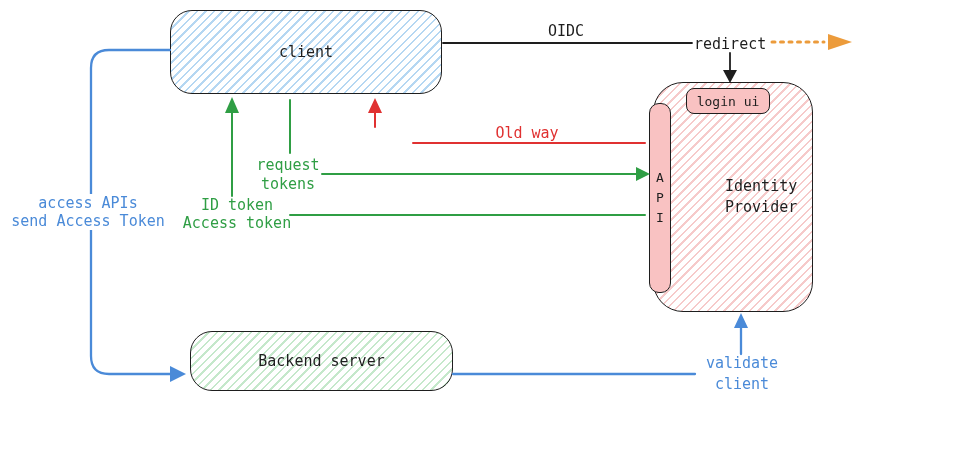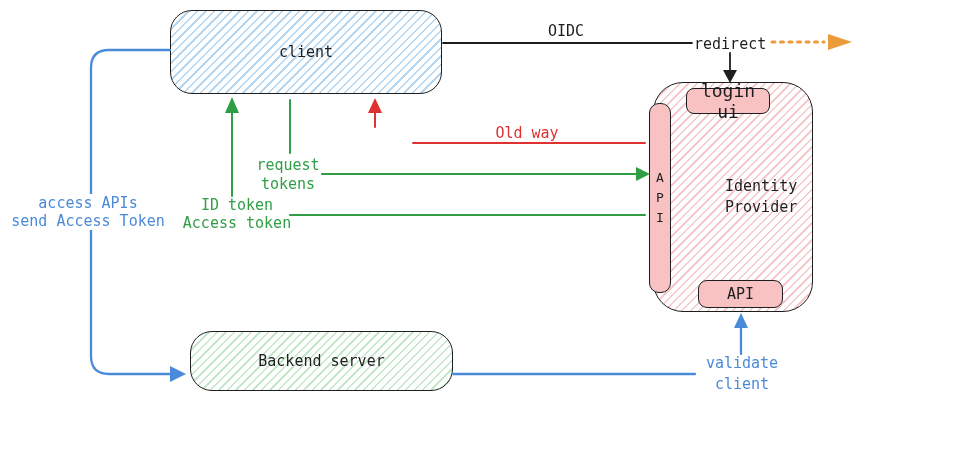--- a/index.html
+++ b/index.html
@@ -25,21 +25,21 @@
     background-image:repeating-linear-gradient(135deg, var(--hatch-pink) 0 1.7px, rgba(0,0,0,0) 1.7px 6px);
   }
   .hatch-green{
     background-color:#fff;
     background-image:repeating-linear-gradient(135deg, var(--hatch-green) 0 1.7px, rgba(0,0,0,0) 1.7px 6px);
   }
   .solid-pink{ background:var(--solid-pink); }
 
   #node-client{ left:170px; top:10px; width:272px; height:84px; border-radius:22px; font-size:15px; }
   #node-idp{ left:653px; top:82px; width:160px; height:230px; border-radius:30px; }
-  #node-login{ left:686px; top:88px; width:84px; height:26px; border-radius:8px; font-size:18px; }
+  #node-login{ left:686px; top:88px; width:84px; height:26px; border-radius:8px; font-size:13px; }
   #node-apibar{ left:649px; top:103px; width:22px; height:190px; border-radius:10px;
                 font-size:13px; line-height:20px; white-space:pre; }
   #node-apibox{ left:698px; top:280px; width:85px; height:28px; border-radius:9px; font-size:15px; }
   #node-backend{ left:190px; top:331px; width:263px; height:60px; border-radius:22px; font-size:15px; }
 
   .wires{ position:absolute; left:0; top:0; pointer-events:none; }
   .wires path{ fill:none; stroke-width:2; stroke-linecap:round; }
   .s-ink{ stroke:var(--ink); stroke-width:1.8px !important; }
   .s-red{ stroke:var(--red); }
   .s-green{ stroke:var(--green); }
@@ -76,23 +76,20 @@
   <div class="node solid-pink" id="node-login">
     <span>login ui</span>
   </div>
 
   <div class="node solid-pink" id="node-apibar">
     <span>A
 P
 I</span>
   </div>
 
-  <div class="node solid-pink" id="node-apibox">
-    <span>API</span>
-  </div>
 
   <div class="node hatch-green" id="node-backend">
     <span>Backend server</span>
   </div>
 
   <svg class="wires" width="963" height="455" viewBox="0 0 963 455">
     <path class="s-ink" d="M443 43 H692"></path>
     <path class="s-ink" d="M730 53 V71"></path>
     <polygon class="f-ink" points="723,70 737,70 730,83"></polygon>
 

